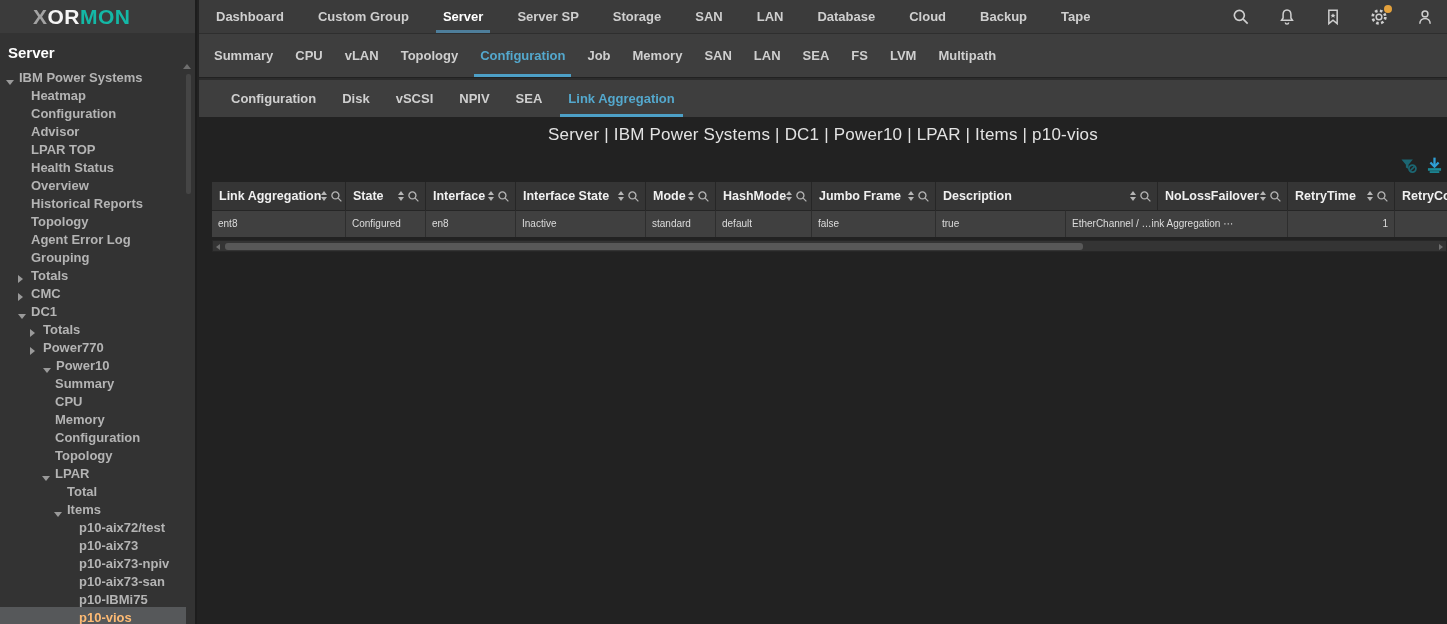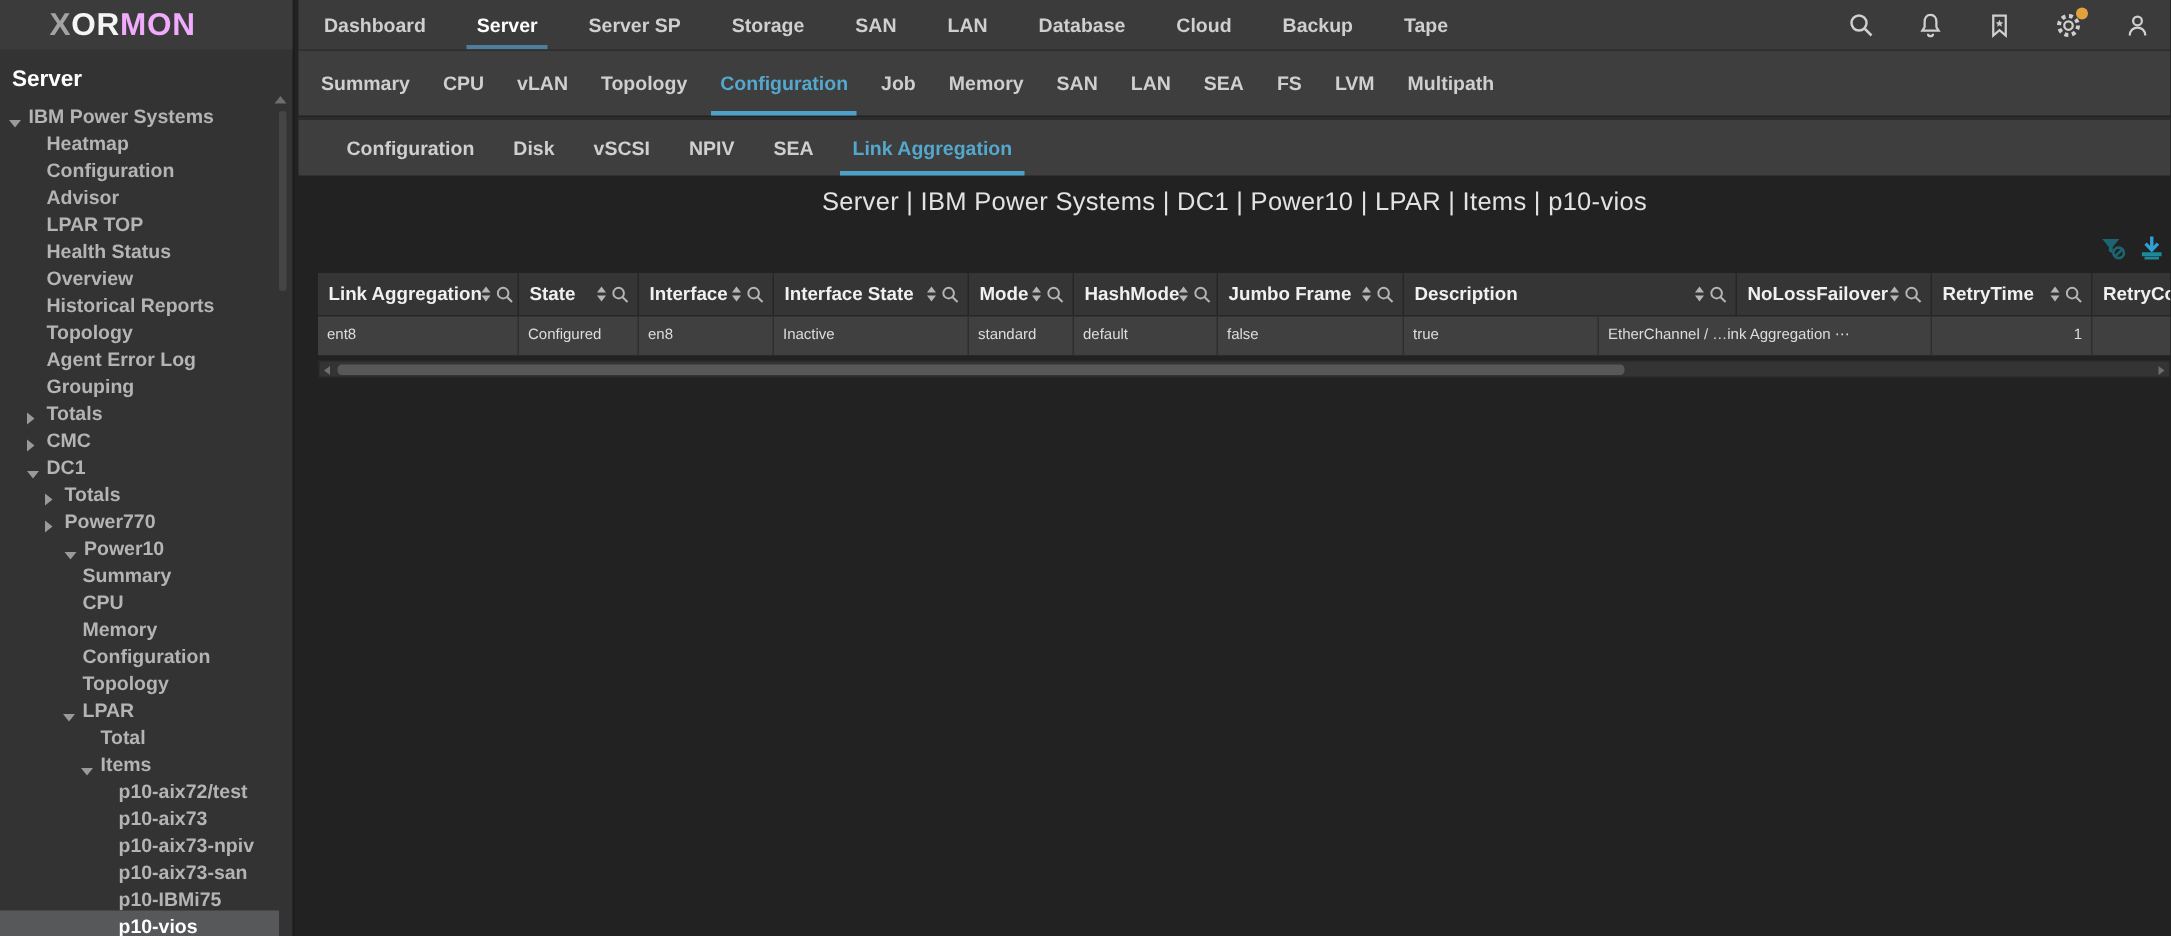--- a/index.html
+++ b/index.html
@@ -10,30 +10,30 @@
     font-family:"Liberation Sans", sans-serif;
     -webkit-font-smoothing:antialiased;
   }
   
   .leftcol { position:absolute; left:0; top:0; width:197px; height:624px;
              background:#333333; border-right:2px solid #1d1d1d; }
   .logo { height:33px; background:#3b3b3b; display:flex; align-items:center;
           padding-left:33px; font-size:21px; font-weight:bold; letter-spacing:.5px; }
   .logo .lx { color:#a3a3a3; }
   .logo .lw { color:#f5f5f5; }
-  .logo .lt { color:#f0abfc; }
+  .logo .lt { color:#14b8a6; }
   .side-title { padding:11px 0 6px 8px; font-size:15px; font-weight:bold; color:#ffffff; }
   .tree { position:relative; }
   .tree-row { height:18px; display:flex; align-items:flex-end; cursor:default; }
   .tree-row .arrow { width:13px; flex:0 0 13px; display:flex; align-items:center; }
   .arrow.expanded::before { content:""; border-left:4px solid transparent; border-right:4px solid transparent; border-top:5px solid #9a9a9a; }
   .arrow.collapsed::before { content:""; border-top:4px solid transparent; border-bottom:4px solid transparent; border-left:5px solid #9a9a9a; }
   .tree-label { font-size:13px; font-weight:bold; color:#b4b4b4; white-space:nowrap; }
   .tree-row.selected { background:#56585a; width:186px; }
-  .tree-row.selected .tree-label { color:#ffffff; }
+  .tree-row.selected .tree-label { color:#fdba74; }
   .side-scroll-up { position:absolute; top:64px; right:4px; width:0; height:0;
     border-left:4px solid transparent; border-right:4px solid transparent; border-bottom:5px solid #6e6e6e; }
   .side-scroll-thumb { position:absolute; top:74px; right:4px; width:5px; height:120px; background:#454545; border-radius:2px; }
 
   
   .topbar { position:absolute; left:199px; top:0; width:1248px; height:33px;
             background:#3b3b3b; display:flex; align-items:stretch; }
   .topnav { display:flex; align-items:stretch; padding-left:0; }
   .topnav .nav-item { position:relative; display:flex; align-items:center;
      padding:0 17px; font-size:13px; font-weight:bold; color:#cfcfcf; cursor:pointer; white-space:nowrap; }
@@ -223,20 +223,21 @@
         <span class="tree-label">p10-vios</span>
       </div>
     </div>
   <div class="side-scroll-up"></div>
   <div class="side-scroll-thumb"></div>
 </div>
 
 <div class="topbar">
   <div class="topnav">
       <div class="nav-item">Dashboard</div>
+      <div class="nav-item">Custom Group</div>
       <div class="nav-item active">Server</div>
       <div class="nav-item">Server SP</div>
       <div class="nav-item">Storage</div>
       <div class="nav-item">SAN</div>
       <div class="nav-item">LAN</div>
       <div class="nav-item">Database</div>
       <div class="nav-item">Cloud</div>
       <div class="nav-item">Backup</div>
       <div class="nav-item">Tape</div>
     </div>

